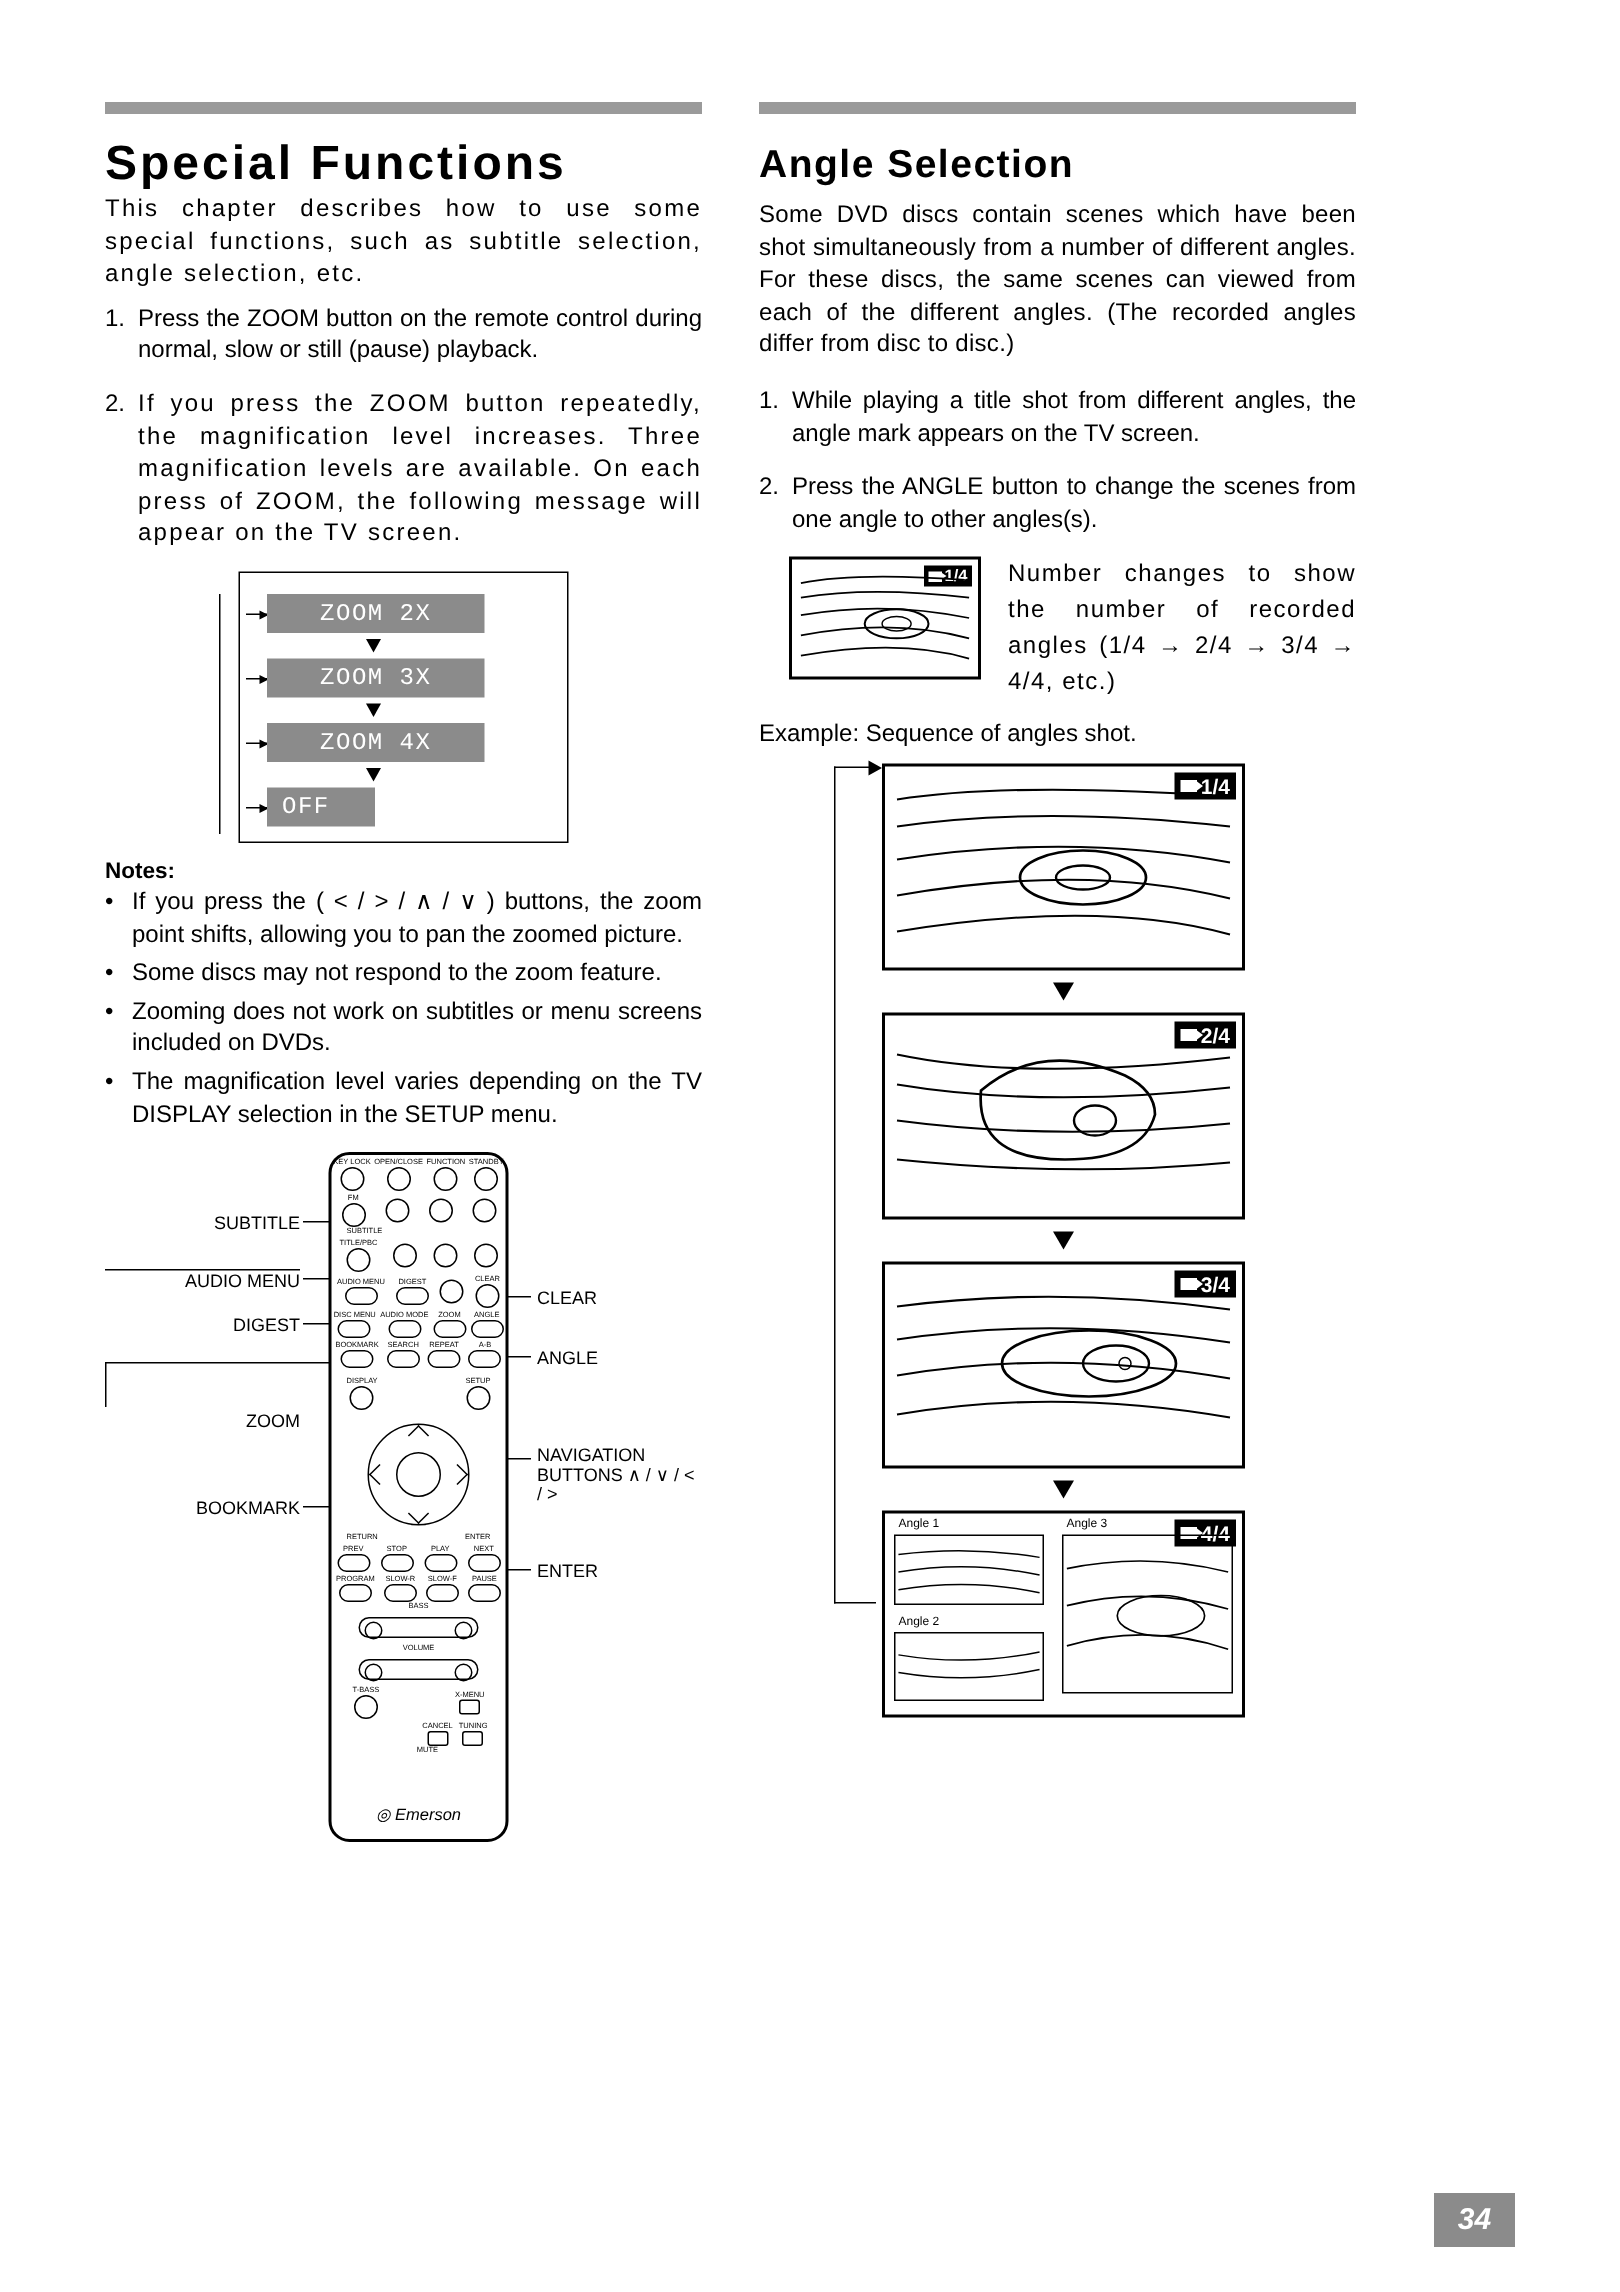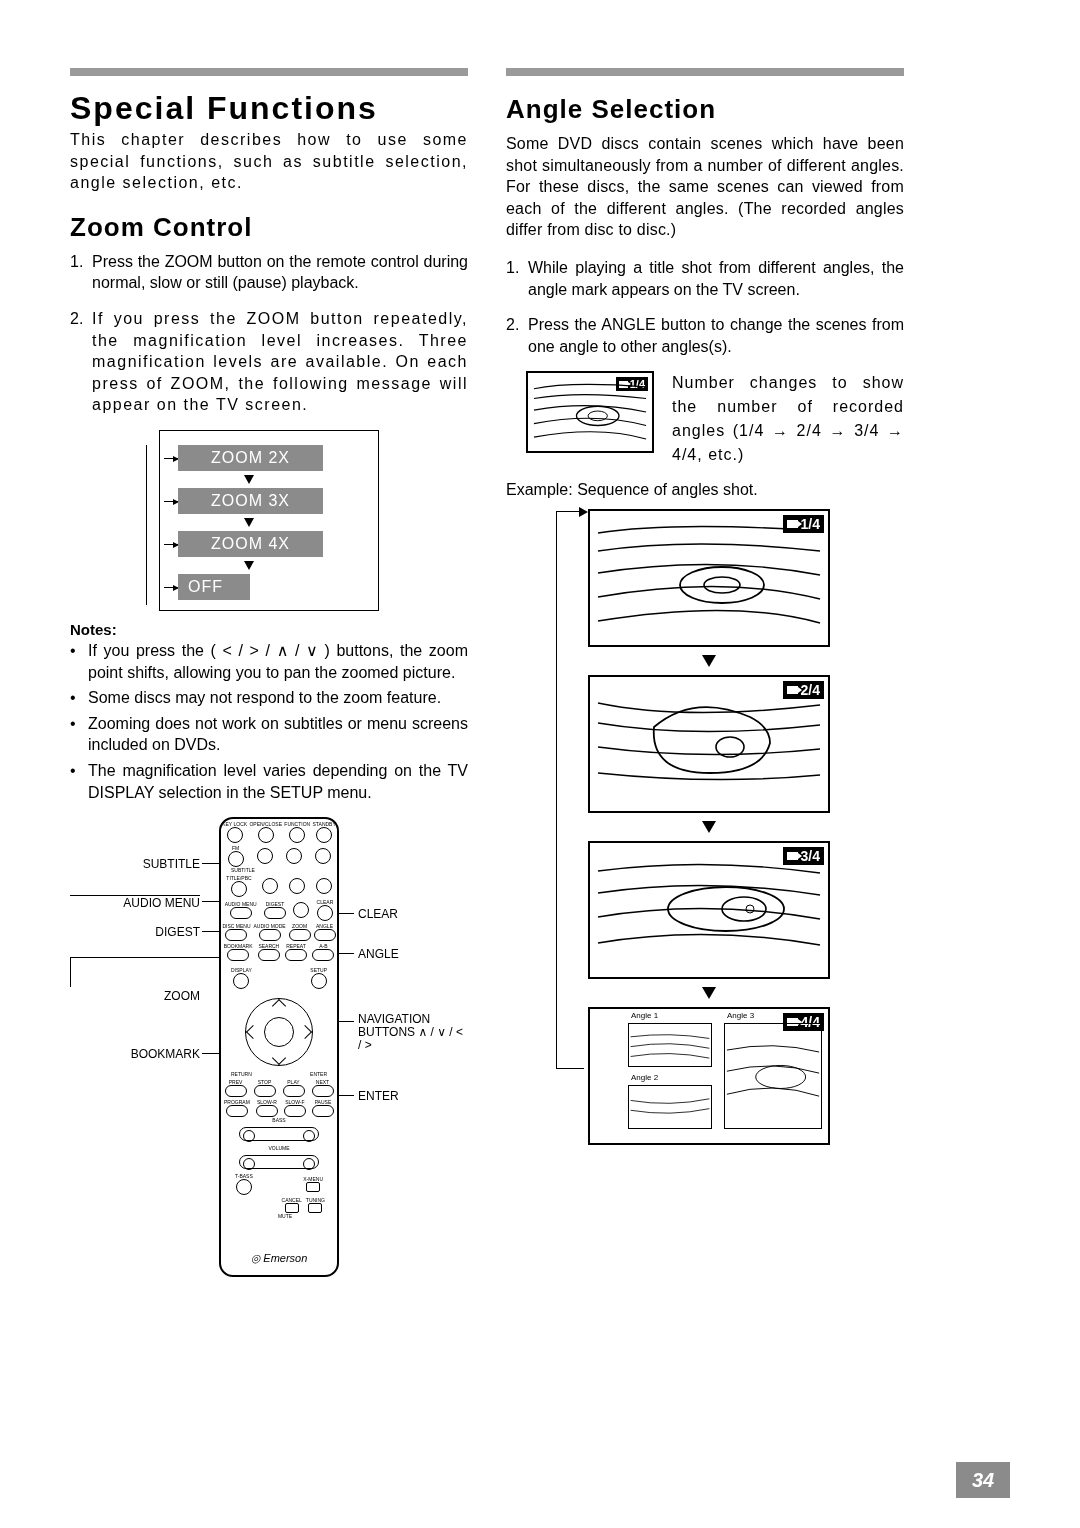--- a/index.html
+++ b/index.html
@@ -25,21 +25,21 @@
 
   ol.num { list-style: none; padding-left: 0; margin-top: 4px; }
   ol.num > li { display: flex; margin-bottom: 14px; font-size: 16px; line-height: 1.35; }
   ol.num > li .n { width: 22px; flex: 0 0 22px; }
   ol.num > li .t { flex: 1 1 auto; }
 
   .justify { text-align: justify; }
   .wide { letter-spacing: 1.5px; }
 
   
-  .zoom-diagram { margin: 2px auto 10px auto; width: 220px; border: 1px solid #000; padding: 14px 18px 6px 18px; }
+  .zoom-diagram { margin: 2px auto 10px auto; width: 220px; border: 1px solid #000; padding: 14px 18px 6px 18px; font-family: Liberation Mono, monospace; }
   .zoom-pill { width: 145px; background: #8b8b8b; color: #fff; text-align: center; padding: 4px 0; font-size: 16px; letter-spacing: 1px; position: relative; }
   .zoom-row { position: relative; margin-bottom: 18px; }
   .zoom-row .arrow-in { position: absolute; left: -14px; top: 50%; width: 14px; height: 0; border-top: 1px solid #000; }
   .zoom-row .arrow-in:after { content:""; position:absolute; right:-1px; top:-3px; border-left:6px solid #000; border-top:3px solid transparent; border-bottom:3px solid transparent; }
   .zoom-arrow-down { width: 0; height: 0; border-left: 5px solid transparent; border-right: 5px solid transparent; border-top: 9px solid #000; margin-left: 66px; margin-top: -14px; margin-bottom: 4px; }
   .zoom-connector { position:absolute; left:-14px; top:14px; width:1px; height:160px; background:#000;}
 
   .notes-label { font-weight: bold; font-size: 15px; margin-top: 8px; }
   ul.bul { list-style: none; padding-left: 0; margin-top: 2px; }
   ul.bul  li { display:flex; font-size:16px; line-height:1.35; margin-bottom:4px;}
@@ -110,21 +110,20 @@
 
 <div class="page">
 
   <div class="top-rule-left"></div>
   <div class="top-rule-right"></div>
 
   <div class="col col-left">
     <h1 class="chapter">Special Functions</h1>
     <p class="intro justify wide">This chapter describes how to use some special functions, such as subtitle selection, angle selection, etc.</p>
 
-    <h2 class="section">Zoom Control</h2>
     <ol class="num">
       <li>
           <span class="n">1.</span>
           <span class="t justify">Press the ZOOM button on the remote control during normal, slow or still (pause) playback.</span>
         </li>
       <li>
           <span class="n">2.</span>
           <span class="t justify wide">If you press the ZOOM button repeatedly, the magnification level increases. Three magnification levels are available. On each press of ZOOM, the following message will appear on the TV screen.</span>
         </li>
     </ol>
@@ -465,21 +464,21 @@
             </svg></div>
       </div>
       <div class="seq-arrow"></div>
 
       <div class="seq-frame">
         <div class="badge">
             <span class="cam"></span>
             <span>4/4</span>
           </div>
         <div class="split-scene">
-          <div style="flex:1; display:flex; flex-direction:column;padding-left:32px;">
+          <div style="flex:1; display:flex; flex-direction:column;">
             <div class="half" style="margin-bottom:4px;"><span class="lbl">Angle 1</span>
               <svg viewBox="0 0 100 40" style="width:100%;height:100%">
                   <path d="M2 10 Q50 4 98 12 M2 22 Q50 14 98 24 M2 34 Q50 26 98 36" fill="none" stroke="#000"></path>
                 </svg>
             </div>
             <div class="half"><span class="lbl">Angle 2</span>
               <svg viewBox="0 0 100 40" style="width:100%;height:100%">
                   <path d="M2 12 Q50 20 98 10 M2 24 Q50 32 98 22" fill="none" stroke="#000"></path>
                 </svg>
             </div>

